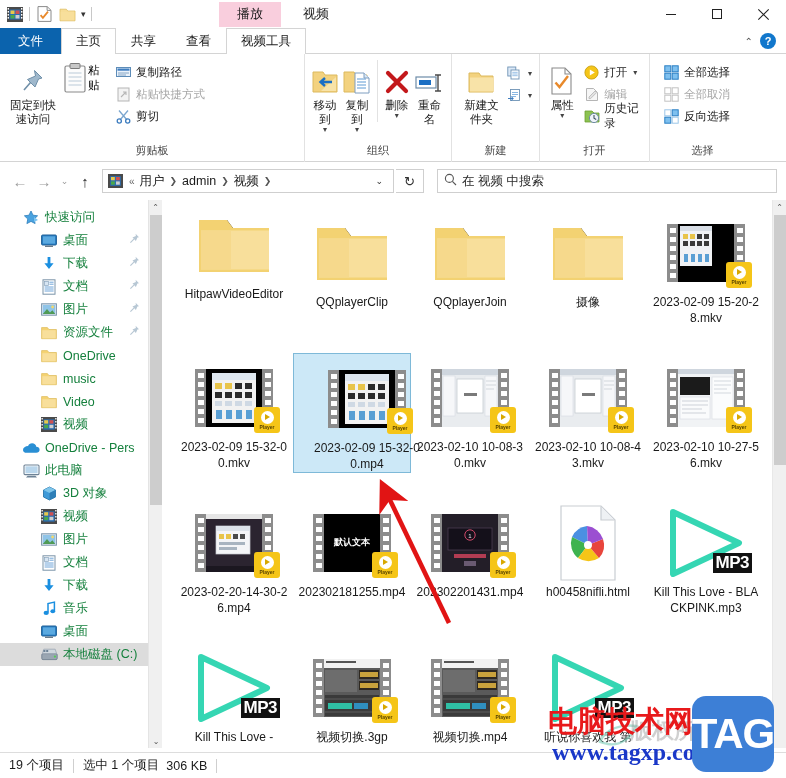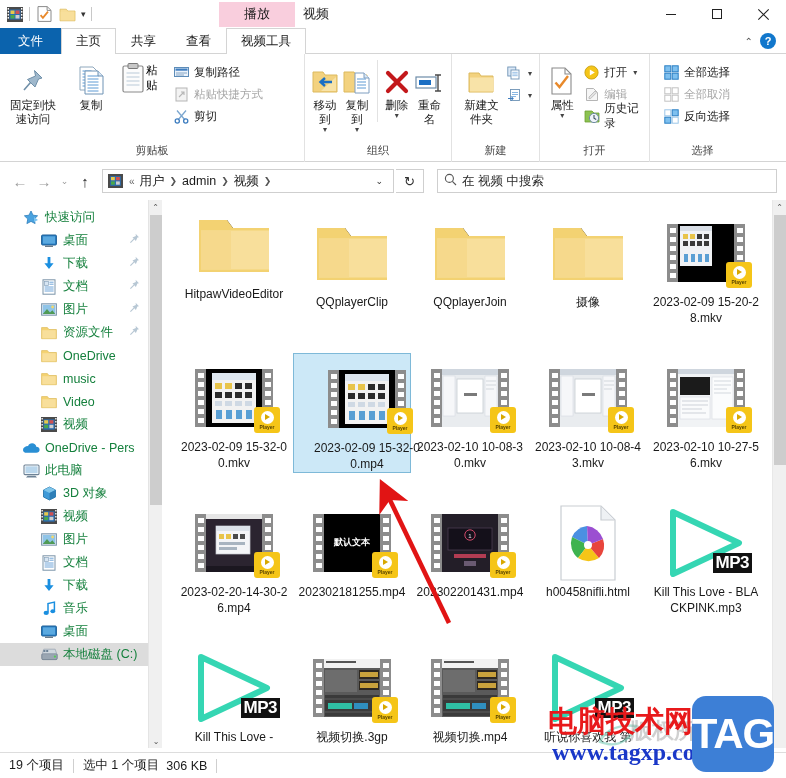--- a/index.html
+++ b/index.html
@@ -11,21 +11,21 @@
   }
   #app { position:relative; width:786px; height:778px; background:#fff; overflow:hidden; }
 
   
   .titlebar { position:relative; height:28px; background:#fff; }
   .qat { position:absolute; left:6px; top:4px; display:flex; align-items:center; gap:5px; height:20px; }
   .qat-ic { width:18px; height:18px; display:flex; align-items:center; justify-content:center; }
   .sep-v { width:1px; height:14px; background:#c8c8c8; }
   .qat-caret { font-size:9px; color:#333; line-height:1; }
 
-  .ctx-tabwrap { position:absolute; left:219px; top:2px; width:76px; text-align:center; }
+  .ctx-tabwrap { position:absolute; left:219px; top:2px; width:62px; text-align:center; }
   .ctx-title { background:#f9cedd; color:#1a1a1a; font-size:13px; padding:3px 0 4px; }
   .win-title { position:absolute; left:303px; top:5px; font-size:13px; color:#1a1a1a; }
 
   .wctl { position:absolute; top:0; right:0; display:flex; height:28px; }
   .wbtn { width:46px; height:28px; display:flex; align-items:center; justify-content:center; }
   .wbtn svg { display:block; }
 
   
   .tabstrip { position:relative; height:26px; background:#fff; border-bottom:1px solid #d4d4d4; }
   .tabs { display:flex; height:26px; align-items:stretch; }
@@ -239,36 +239,20 @@
       <div class="rgbody">
         <div class="bigbtn">
           <div class="ico">
             <svg width="30" height="30" viewBox="0 0 30 30">
               <path d="M16.5 4.5 L24 12 L20.5 13 L17 21 L9.5 13.5 L17.5 10z" fill="#9fb8cc" stroke="#6f8fa8" stroke-width="1"></path>
               <path d="M12.5 16.5 L6 24" stroke="#6f8fa8" stroke-width="1.6"></path>
             </svg>
           </div>
           <div class="lbl">固定到快速访问</div>
         </div>
-        <div class="bigbtn">
-          <div class="ico">
-            <svg width="30" height="32" viewBox="0 0 30 32">
-              <path d="M4 3h13l5 5v18H4z" fill="#fff" stroke="#8fa8bd" stroke-width="1"></path>
-              <g stroke="#5d9ad4" stroke-width="1">
-                  <path d="M6.5 7h9M6.5 10h9M6.5 13h9M6.5 16h9M6.5 19h9M6.5 22h9"></path>
-                </g>
-              <path d="M9 7h13l5 5v18H9z" fill="#fff" stroke="#6f93b5" stroke-width="1"></path>
-              <g stroke="#5d9ad4" stroke-width="1">
-                  <path d="M11.5 12h11M11.5 15h11M11.5 18h11M11.5 21h11M11.5 24h11M11.5 27h11"></path>
-                </g>
-              <path d="M22 7v5h5" fill="#dbe8f5" stroke="#6f93b5" stroke-width="1"></path>
-            </svg>
-          </div>
-          <div class="lbl">复制</div>
-        </div>
         <div class="pastecol">
           <div class="ico" style="height:34px;display:flex;align-items:flex-end;justify-content:center">
             <svg width="26" height="32" viewBox="0 0 26 32">
               <rect x="3" y="4" width="20" height="26" rx="1.5" fill="#fcfcfc" stroke="#8a8a8a" stroke-width="1.2"></rect>
               <rect x="8" y="1.5" width="10" height="5" rx="1" fill="#c8c8c8" stroke="#7a7a7a" stroke-width="1"></rect>
               <g stroke="#b9c9d8" stroke-width="1.2">
                   <path d="M6.5 11h13M6.5 15h13M6.5 19h13M6.5 23h13"></path>
                 </g>
             </svg>
           </div>

